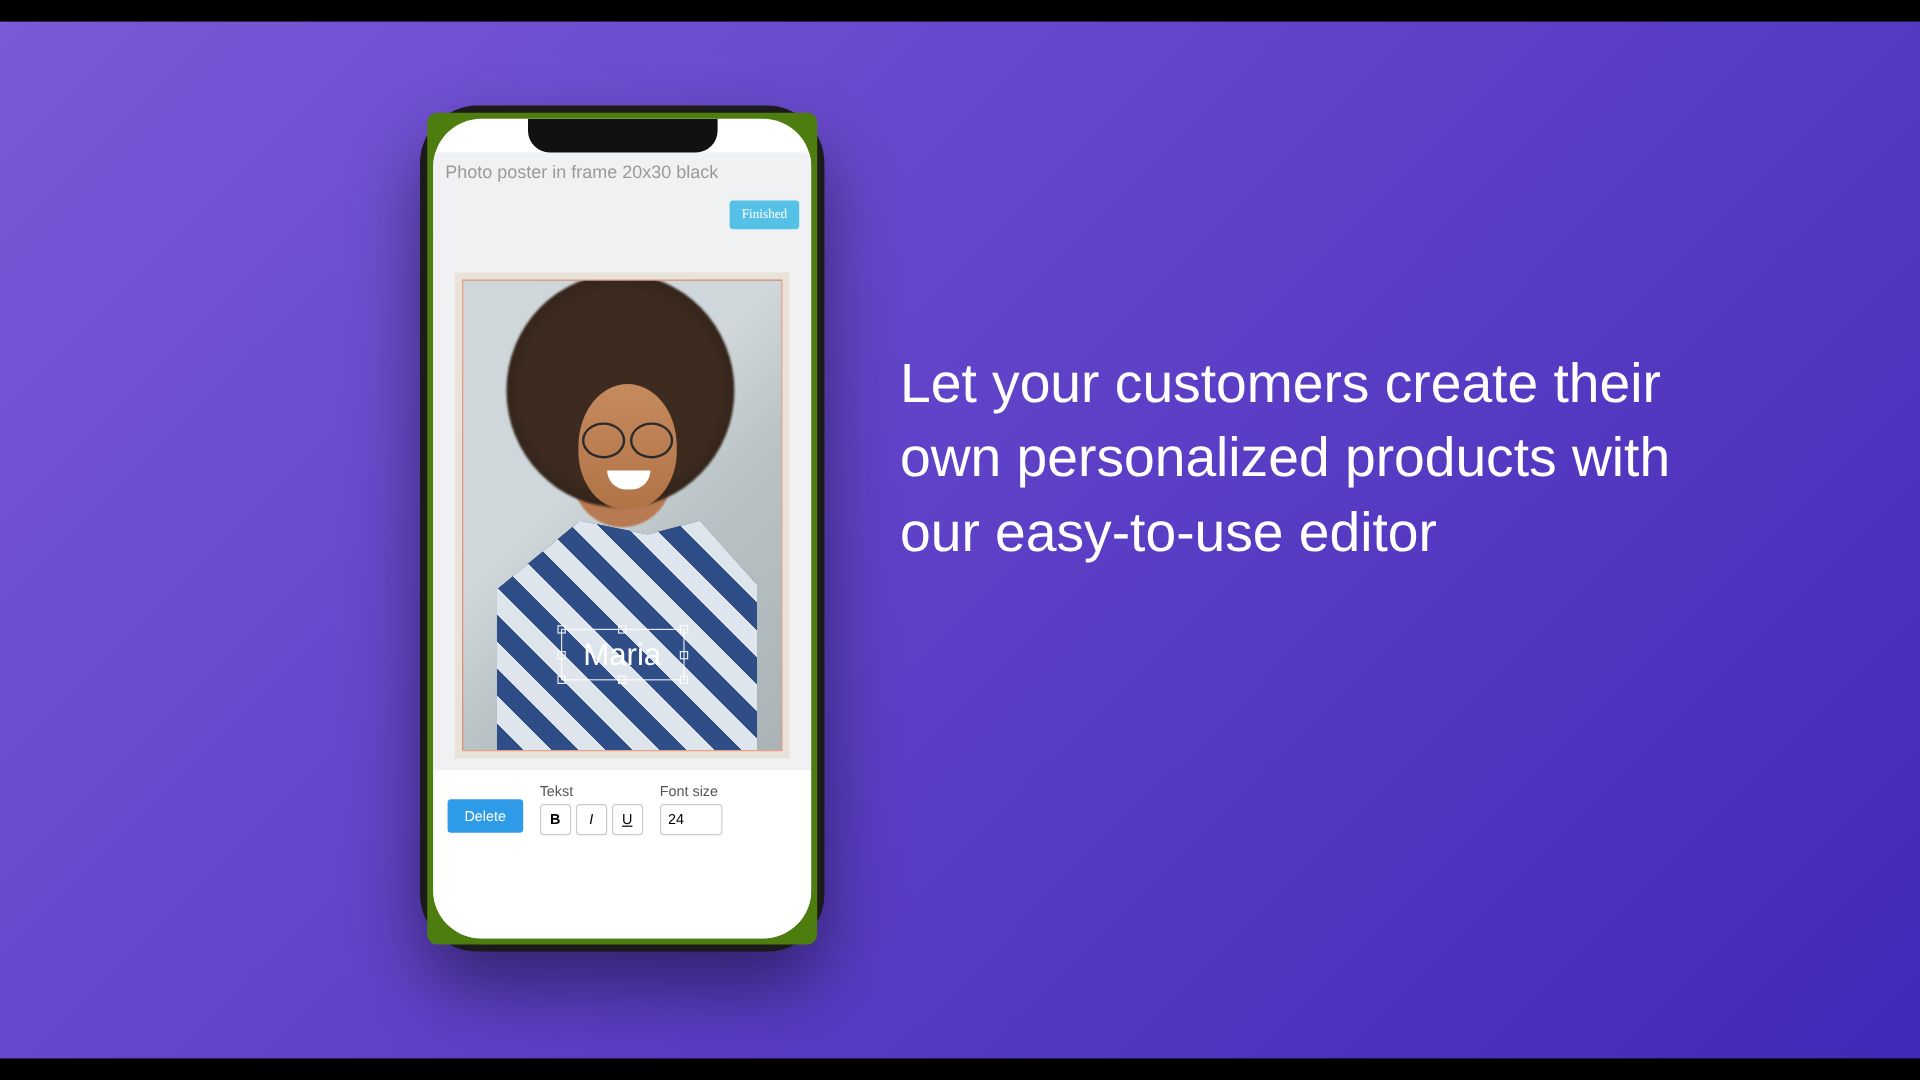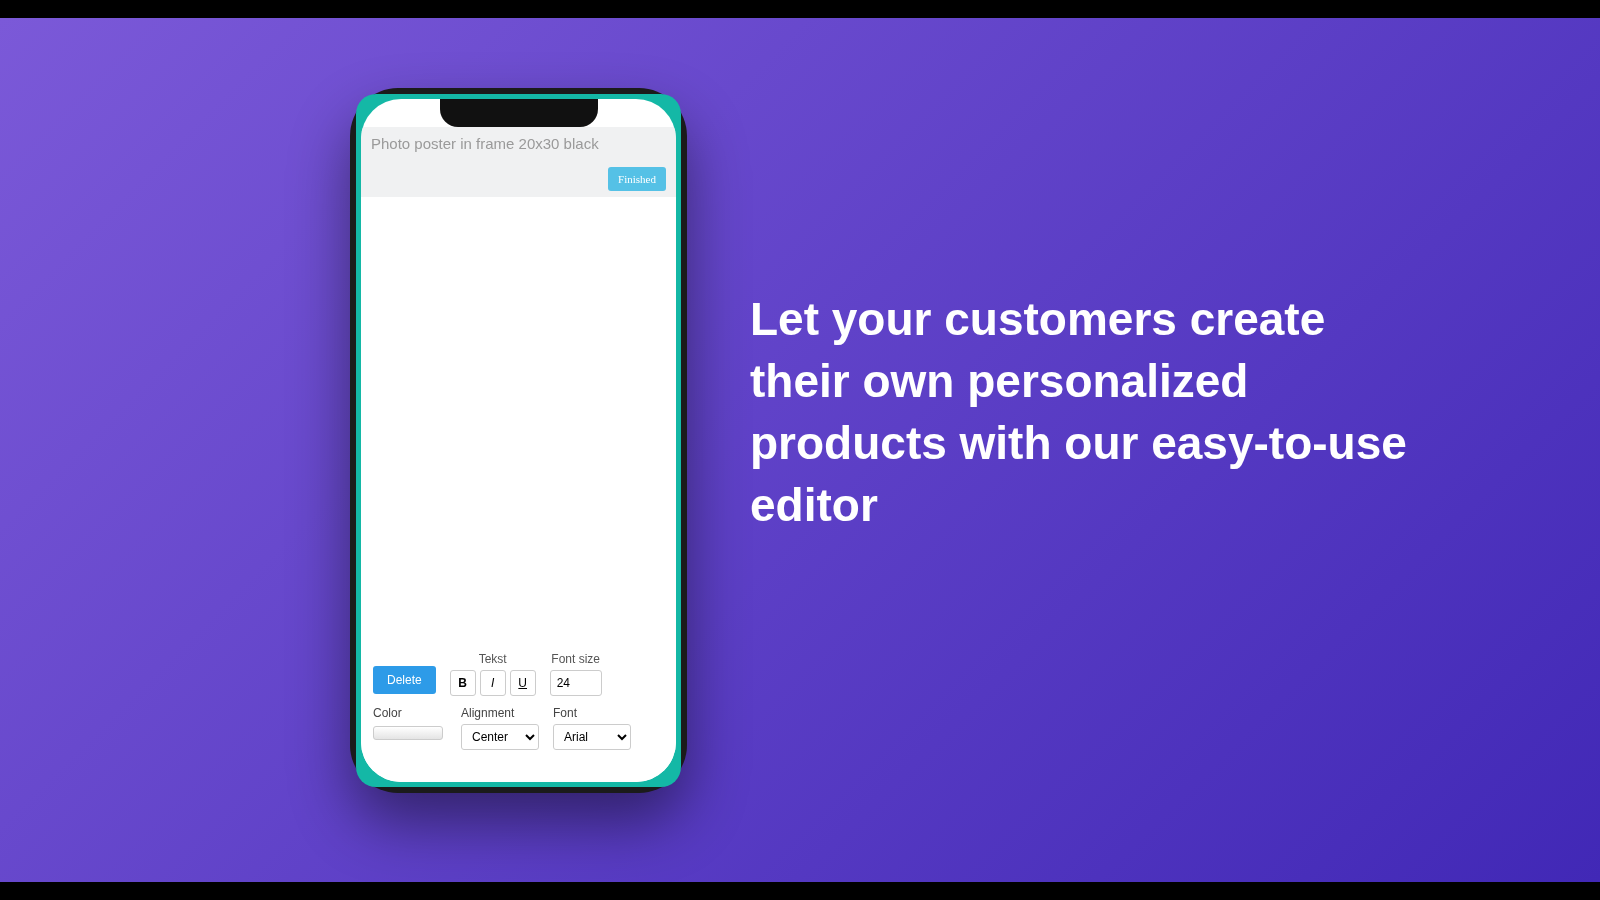--- a/index.html
+++ b/index.html
@@ -25,21 +25,21 @@
     background:linear-gradient(135deg,var(--g1) 0%,var(--g2) 100%);
   }
   
   .headline{
     position:absolute;
     left:750px;top:270px;
     width:680px;
     color:#fff;
     font-size:46px;
     line-height:1.35;
-    font-weight:700;
+    font-weight:400;
   }
   
   .brand{
     position:absolute;
     right:40px;bottom:28px;
     font-size:34px;
     font-weight:800;
     letter-spacing:1px;
     color:#fff;
     font-family:Arial,sans-serif;
@@ -55,22 +55,22 @@
     position:absolute;
     left:350px;top:70px;
     width:337px;height:705px;
     border-radius:48px;
     background:#1b1b1b;
     padding:6px;
     box-shadow:0 30px 60px rgba(0,0,0,.45);
   }
   .phone-rim{
     width:100%;height:100%;
-    border-radius:20px;
-    background:#14b8a6;
+    border-radius:8px;
+    background:#4d7c0f;
     padding:5px;
   }
   .phone-screen{
     position:relative;
     width:100%;height:100%;
     border-radius:40px;
     background:#fff;
     overflow:hidden;
   }
   .notch{
@@ -170,21 +170,21 @@
   }
   .row{display:flex;align-items:flex-start;gap:14px;}
   .row + .row{margin-top:10px;}
   .delete{
     background:var(--blue);color:#fff;
     border:none;border-radius:3px;
     padding:7px 14px;font-size:12px;cursor:pointer;
     align-self:flex-start;margin-top:14px;
   }
   .field{display:flex;flex-direction:column;gap:4px;}
-  .field label{font-size:12px;color:#555;text-align:center;}
+  .field label{font-size:12px;color:#555;}
   .biu{display:flex;gap:4px;}
   .biu button{
     width:26px;height:26px;border:1px solid #ccc;background:#fff;border-radius:3px;
     font-size:12px;cursor:pointer;font-family:inherit;
   }
   .biu .b{font-weight:700;}
   .biu .i{font-style:italic;}
   .biu .u{text-decoration:underline;}
   input.fs,select.sel{
     height:26px;border:1px solid #ccc;border-radius:3px;padding:0 6px;font-size:12px;background:#fff;
@@ -209,57 +209,62 @@
   <div class="phone">
     <div class="phone-rim">
       <div class="phone-screen">
         <div class="notch"></div>
 
         <div class="appbar">
           <div class="title">Photo poster in frame 20x30 black</div>
           <div class="finished">Finished</div>
         </div>
 
+        <div class="canvas-area">
+          <div class="photo-frame">
+            <div class="photo">
+              <div class="hair"></div>
+              <div class="shirt"></div>
+              <div class="face"></div>
+              <div class="glasses"></div>
+              <div class="smile"></div>
+
+              <div class="caption-box">
+                <span class="caption-text">Maria</span>
+                <span class="handle h-tl"></span>
+                <span class="handle h-t"></span>
+                <span class="handle h-tr"></span>
+                <span class="handle h-l"></span>
+                <span class="handle h-r"></span>
+                <span class="handle h-bl"></span>
+                <span class="handle h-b"></span>
+                <span class="handle h-br"></span>
+              </div>
+            </div>
+          </div>
+        </div>
 
         <div class="toolbar">
           <div class="row">
             <button class="delete">Delete</button>
 
             <div class="field">
               <label>Tekst</label>
               <div class="biu">
                 <button class="b">B</button>
                 <button class="i">I</button>
                 <button class="u">U</button>
               </div>
             </div>
 
             <div class="field">
               <label>Font size</label>
               <input class="fs" value="24" style="">
             </div>
           </div>
 
-          <div class="row">
-            <div class="row2-col" style="width:74px">
-              <label>Color</label>
-              <div class="color-swatch"></div>
-            </div>
-            <div class="row2-col">
-              <label>Alignment</label>
-              <select class="sel">
-                <option>Center</option>
-              </select>
-            </div>
-            <div class="row2-col">
-              <label>Font</label>
-              <select class="sel">
-                <option>Arial</option>
-              </select>
-            </div>
-          </div>
         </div>
 
       </div>
     </div>
   </div>
 
 </div>
 
 </body></html>

